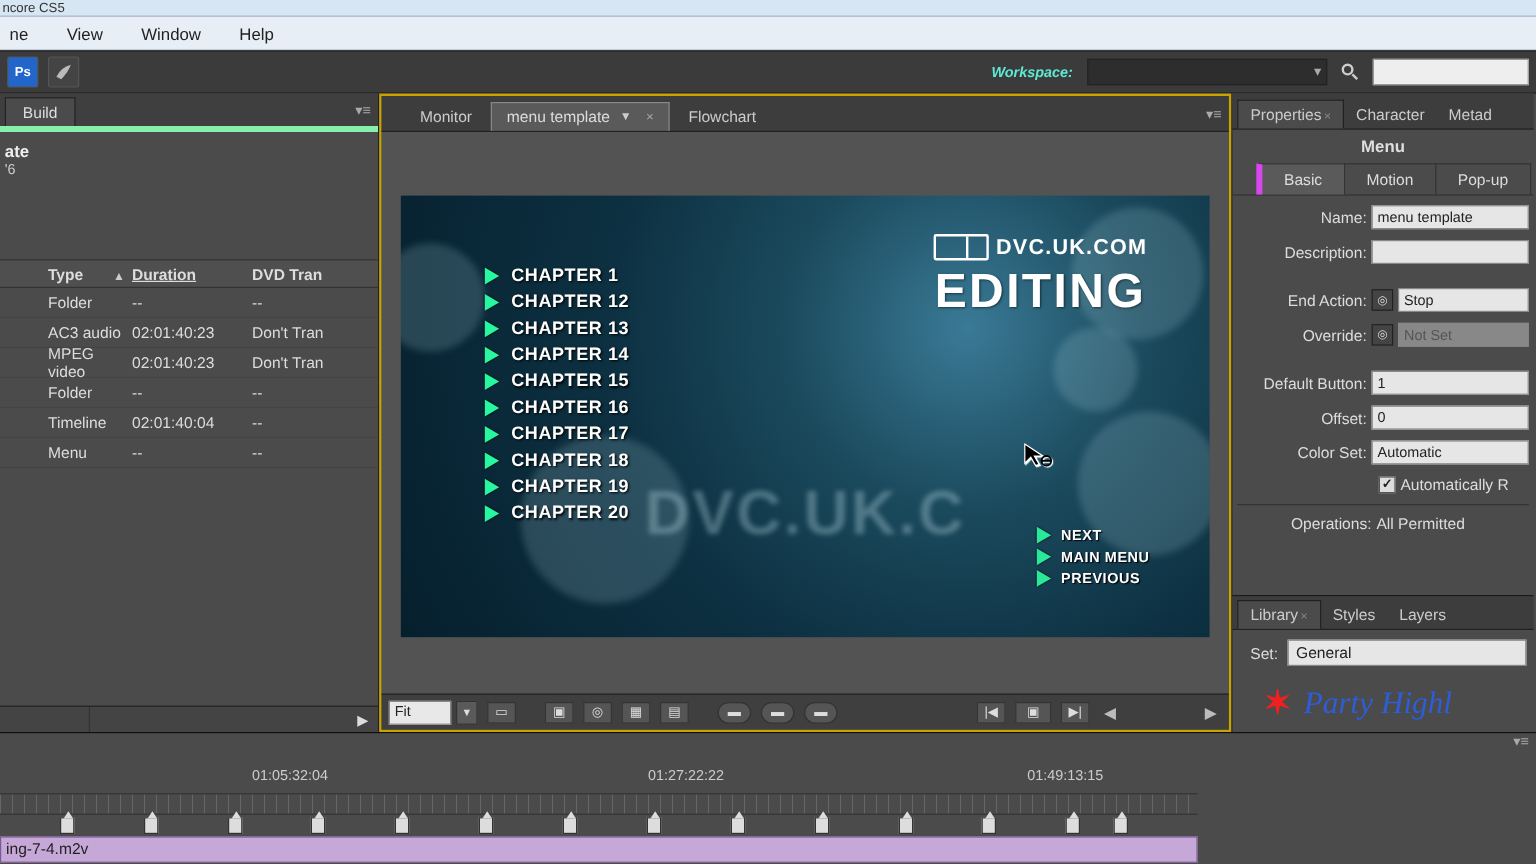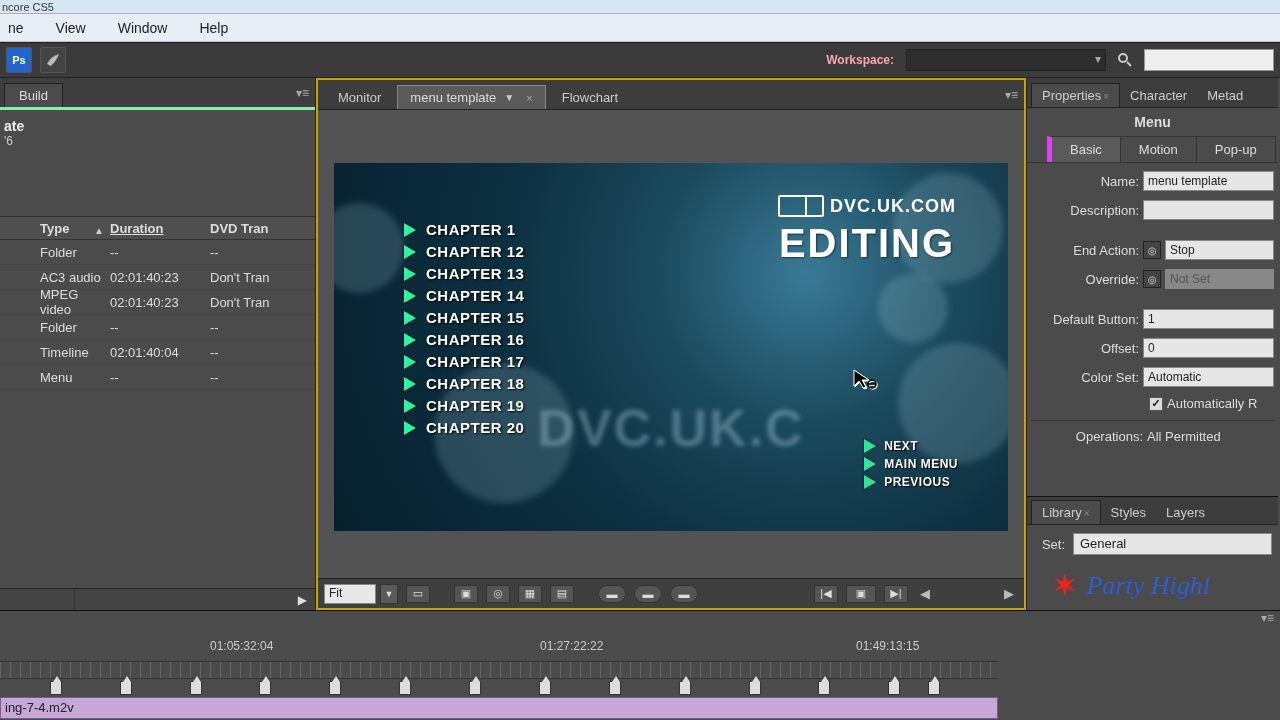--- a/index.html
+++ b/index.html
@@ -3,30 +3,30 @@
 <meta charset="utf-8">
 <style>
 * { margin: 0; padding: 0; box-sizing: border-box; font-family: "Segoe UI", Tahoma, sans-serif; }
 body { width: 1280px; height: 720px; background: #4b4b4b; color: #ddd; font-size: 12px; overflow: hidden; position: relative; }
 .titlebar { height: 14px; background: #d6e6f2; color: #333; font-size: 11px; padding-left: 2px; line-height: 14px; border-bottom: 1px solid #aac; }
 .menubar { height: 28px; background: #e7eef5; color: #222; display: flex; align-items: center; gap: 24px; padding: 0 4px; font-size: 14px; border-bottom: 1px solid #b8c4d0; }
 .menubar span { padding: 3px 4px; cursor: pointer; }
 .toolbar { height: 36px; background: #3b3b3b; border-top: 1px solid #222; border-bottom: 1px solid #222; display: flex; align-items: center; padding: 0 6px; gap: 8px; }
 .toolbar .tool { width: 26px; height: 26px; display: flex; align-items: center; justify-content: center; border: 1px solid #555; background: #444; border-radius: 2px; }
 .toolbar .spacer { flex: 1; }
-.toolbar .ws-label { font-weight: bold; color: #fca5a5; margin-right: 4px; }
+.toolbar .ws-label { font-weight: bold; color: #5eead4; margin-right: 4px; font-style: italic; }
 .ws-select { width: 200px; height: 22px; background: #2d2d2d; border: 1px solid #222; position: relative; }
 .ws-select::after { content: "▾"; position: absolute; right: 4px; top: 2px; color: #aaa; font-size: 12px; }
 .search-icon { width: 22px; height: 22px; display: flex; align-items: center; justify-content: center; color: #ccc; font-size: 14px; }
 .search-box { width: 130px; height: 22px; background: #eee; border: 1px solid #999; }
 
 .main-area { display: flex; height: 532px; }
 
 .left-panel { width: 316px; background: #4b4b4b; border-right: 1px solid #222; display: flex; flex-direction: column; }
-.left-tabs { height: 32px; display: flex; align-items: flex-end; background: #3f3f3f; border-bottom: 3px solid #86efac; padding-left: 4px; }
+.left-tabs { height: 32px; display: flex; align-items: flex-end; background: #3f3f3f; border-bottom: 5px solid #86efac; padding-left: 4px; }
 .tab { background: #5a5a5a; padding: 4px 14px; margin-right: 2px; border: 1px solid #222; border-bottom: none; font-size: 13px; cursor: pointer; }
 .tab.active { background: #4b4b4b; }
 .panel-menu { margin-left: auto; margin-right: 6px; color: #aaa; font-size: 12px; cursor: pointer; align-self: center; }
 .left-header { padding: 8px 4px; }
 .left-header .title { font-weight: bold; font-size: 14px; color: #eee; }
 .left-header .sub { font-size: 12px; color: #ccc; }
 .columns-row { display: flex; background: #4f4f4f; border-top: 1px solid #333; border-bottom: 1px solid #333; font-weight: bold; font-size: 13px; height: 24px; align-items: center; }
 .col-type { width: 110px; padding-left: 40px; position: relative; }
 .col-type .sort-arrow { position: absolute; right: 6px; top: 4px; font-size: 10px; color: #ccc; }
 .col-dur { width: 100px; text-decoration: underline; }
@@ -35,21 +35,21 @@
 .row { display: flex; height: 25px; align-items: center; font-size: 13px; border-bottom: 1px solid #444; }
 .row .c1 { width: 110px; padding-left: 40px; }
 .row .c2 { width: 100px; }
 .row .c3 { flex: 1; }
 .left-bottom { height: 22px; border-top: 1px solid #222; background: #444; display: flex; }
 .left-bottom .seg { width: 75px; height: 100%; border-right: 1px solid #333; }
 .left-bottom .play { margin-left: auto; padding: 0 8px; color: #ddd; display: flex; align-items: center; }
 
 
 .center-panel { width: 710px; border: 2px solid #c9a300; background: #4b4b4b; display: flex; flex-direction: column; position: relative; }
-.center-tabs { height: 30px; background: #3d3d3d; display: flex; align-items: flex-end; padding-left: 8px; border-bottom: 1px solid #222; }
+.center-tabs { height: 30px; background: #3d3d3d; display: flex; align-items: flex-end; padding-left: 20px; border-bottom: 1px solid #222; }
 .ct { padding: 4px 12px; margin-right: 4px; font-size: 13px; cursor: pointer; }
 .ct.plain { color: #ccc; }
 .ct.active-tab { background: #5a5a5a; border: 1px solid #888; border-bottom: none; display: flex; align-items: center; gap: 6px; }
 .ct.active-tab .dd { font-size: 10px; color: #ccc; margin-left: 2px; }
 .ct .close { font-size: 11px; color: #aaa; margin-left: 6px; cursor: pointer; }
 .center-tabs .panel-menu { margin-left: auto; margin-right: 6px; }
 .preview-wrap { flex: 1; background: #535353; display: flex; align-items: center; justify-content: center; padding: 14px 8px 8px 8px; }
 .preview { width: 674px; height: 368px; position: relative; overflow: hidden; background: radial-gradient(circle at 70% 30%, #3a7a96 0%, #1b4a5d 28%, #0d3142 55%, #061f2d 100%); }
 .bokeh { position: absolute; border-radius: 50%; background: rgba(190,230,240,0.18); filter: blur(3px); }
 .b1 { width: 110px; height: 110px; top: 10px; right: 5px; }

